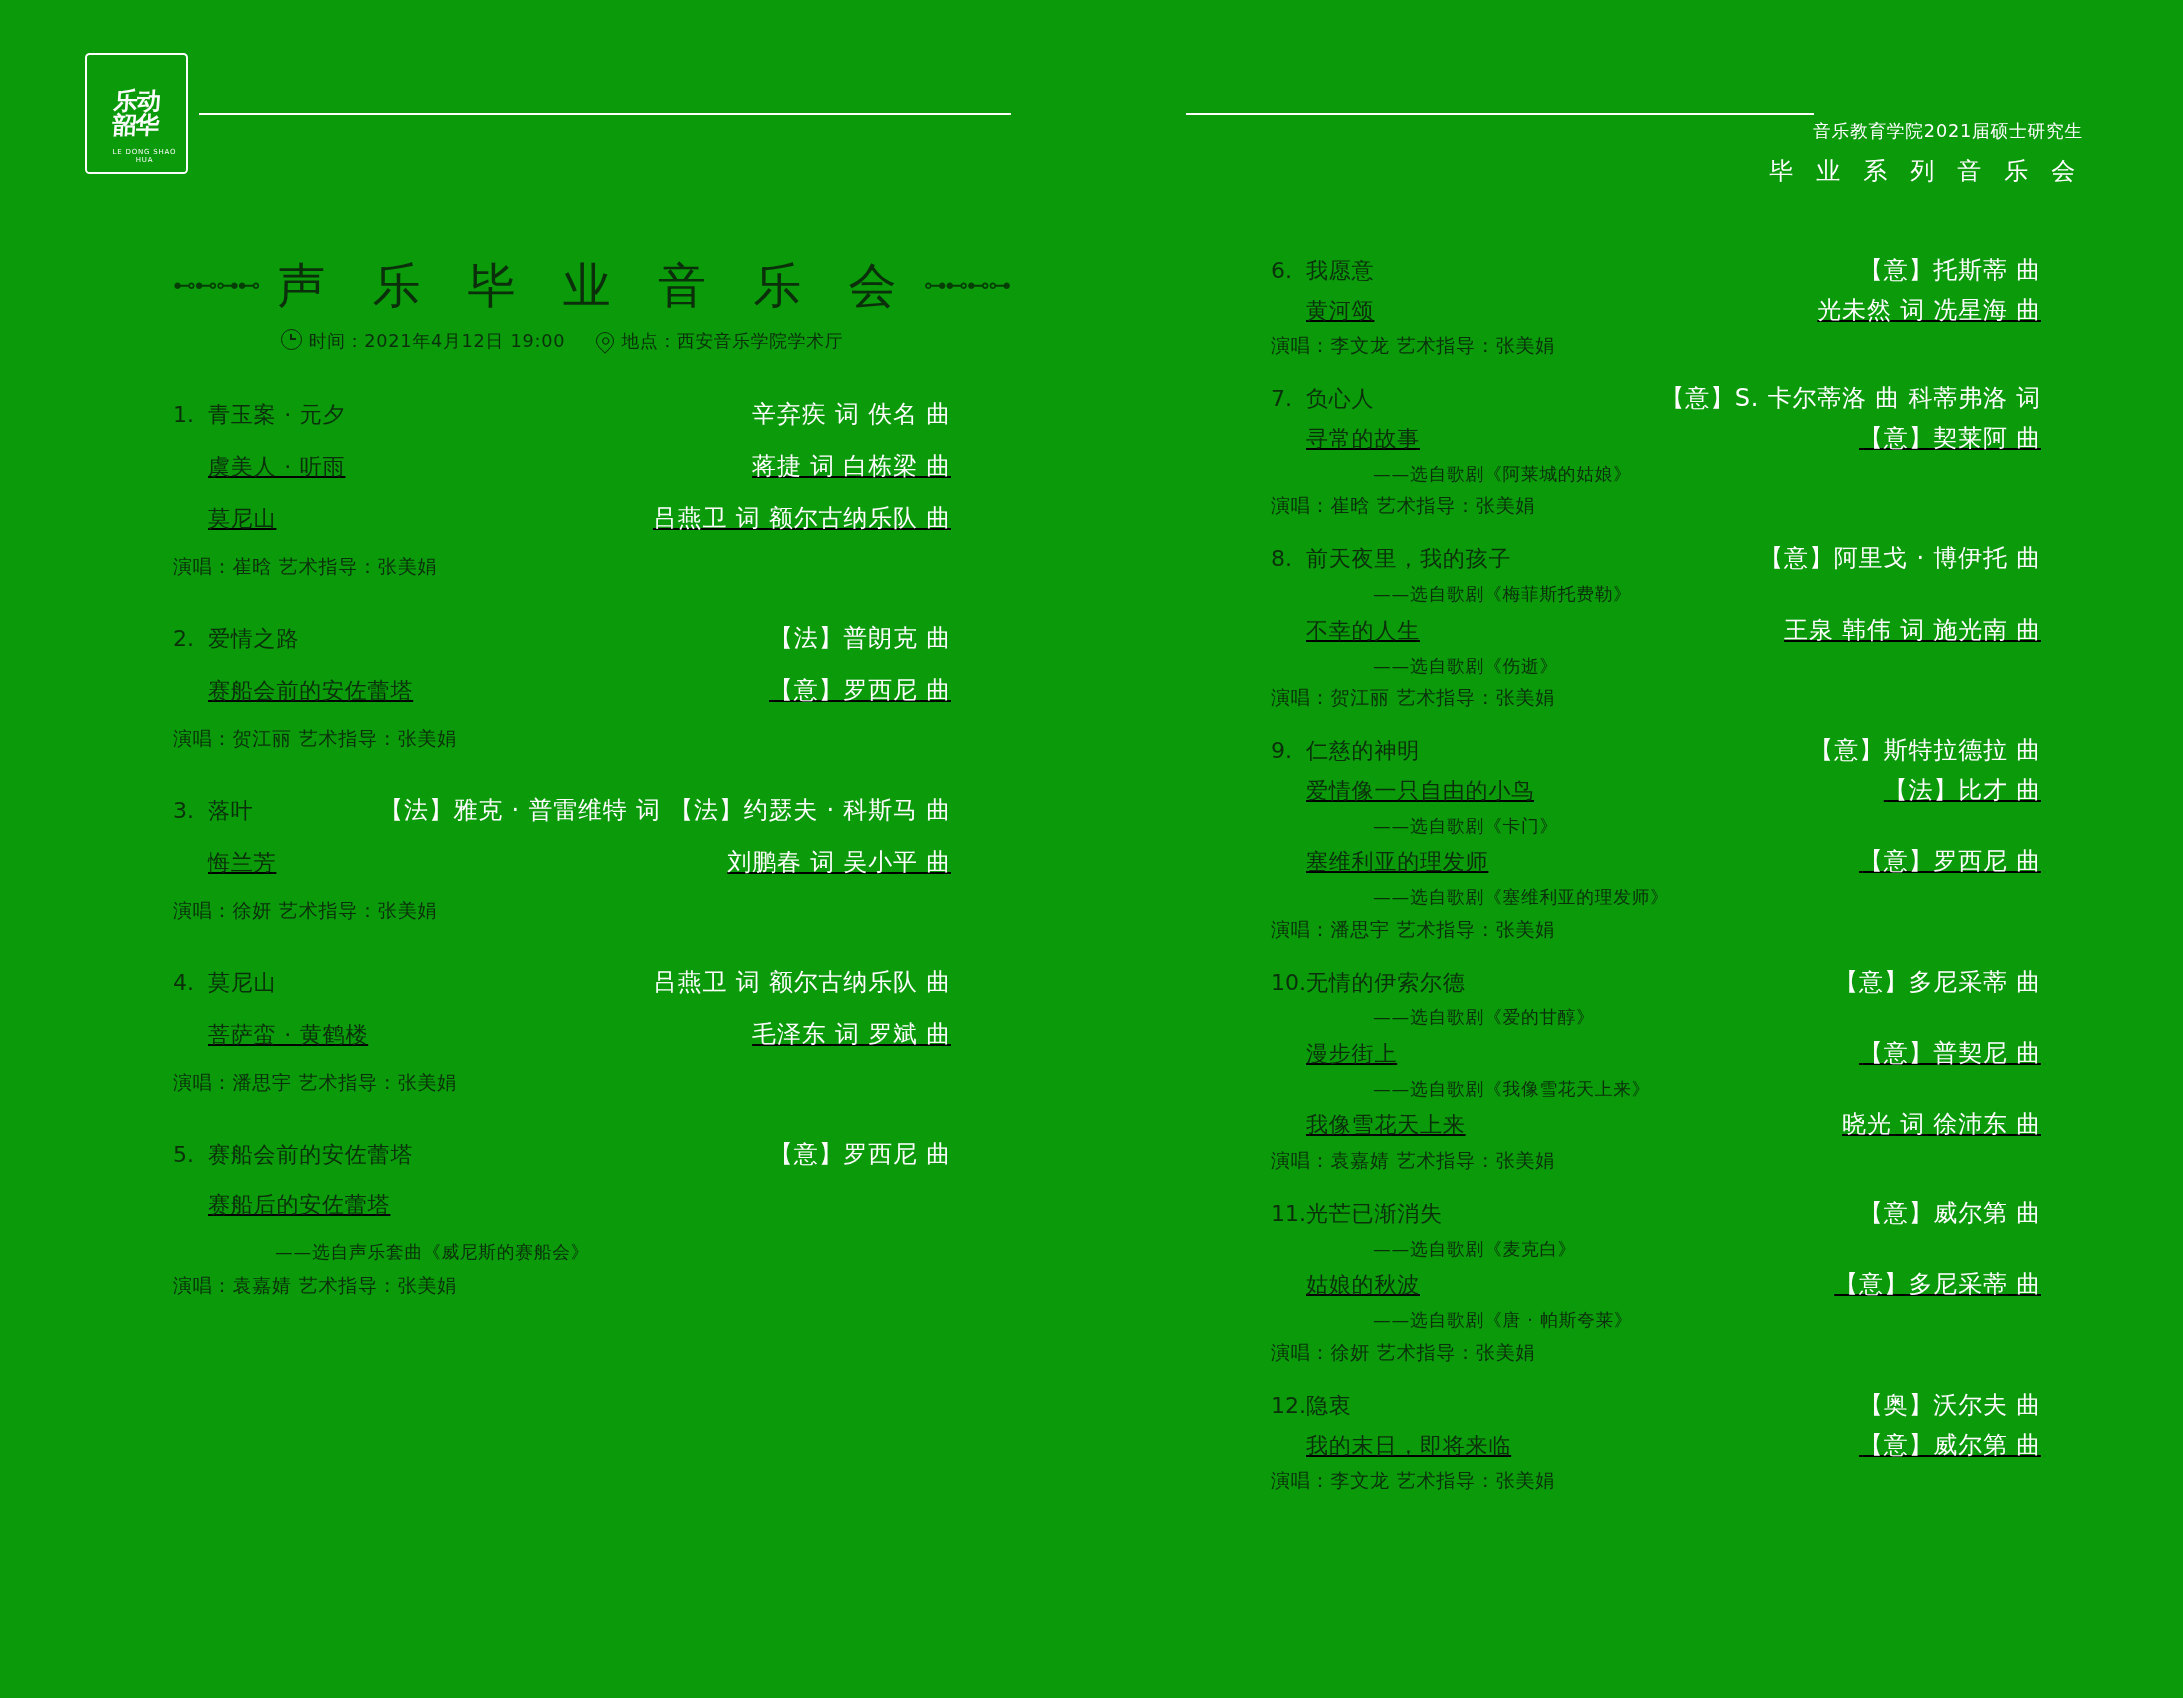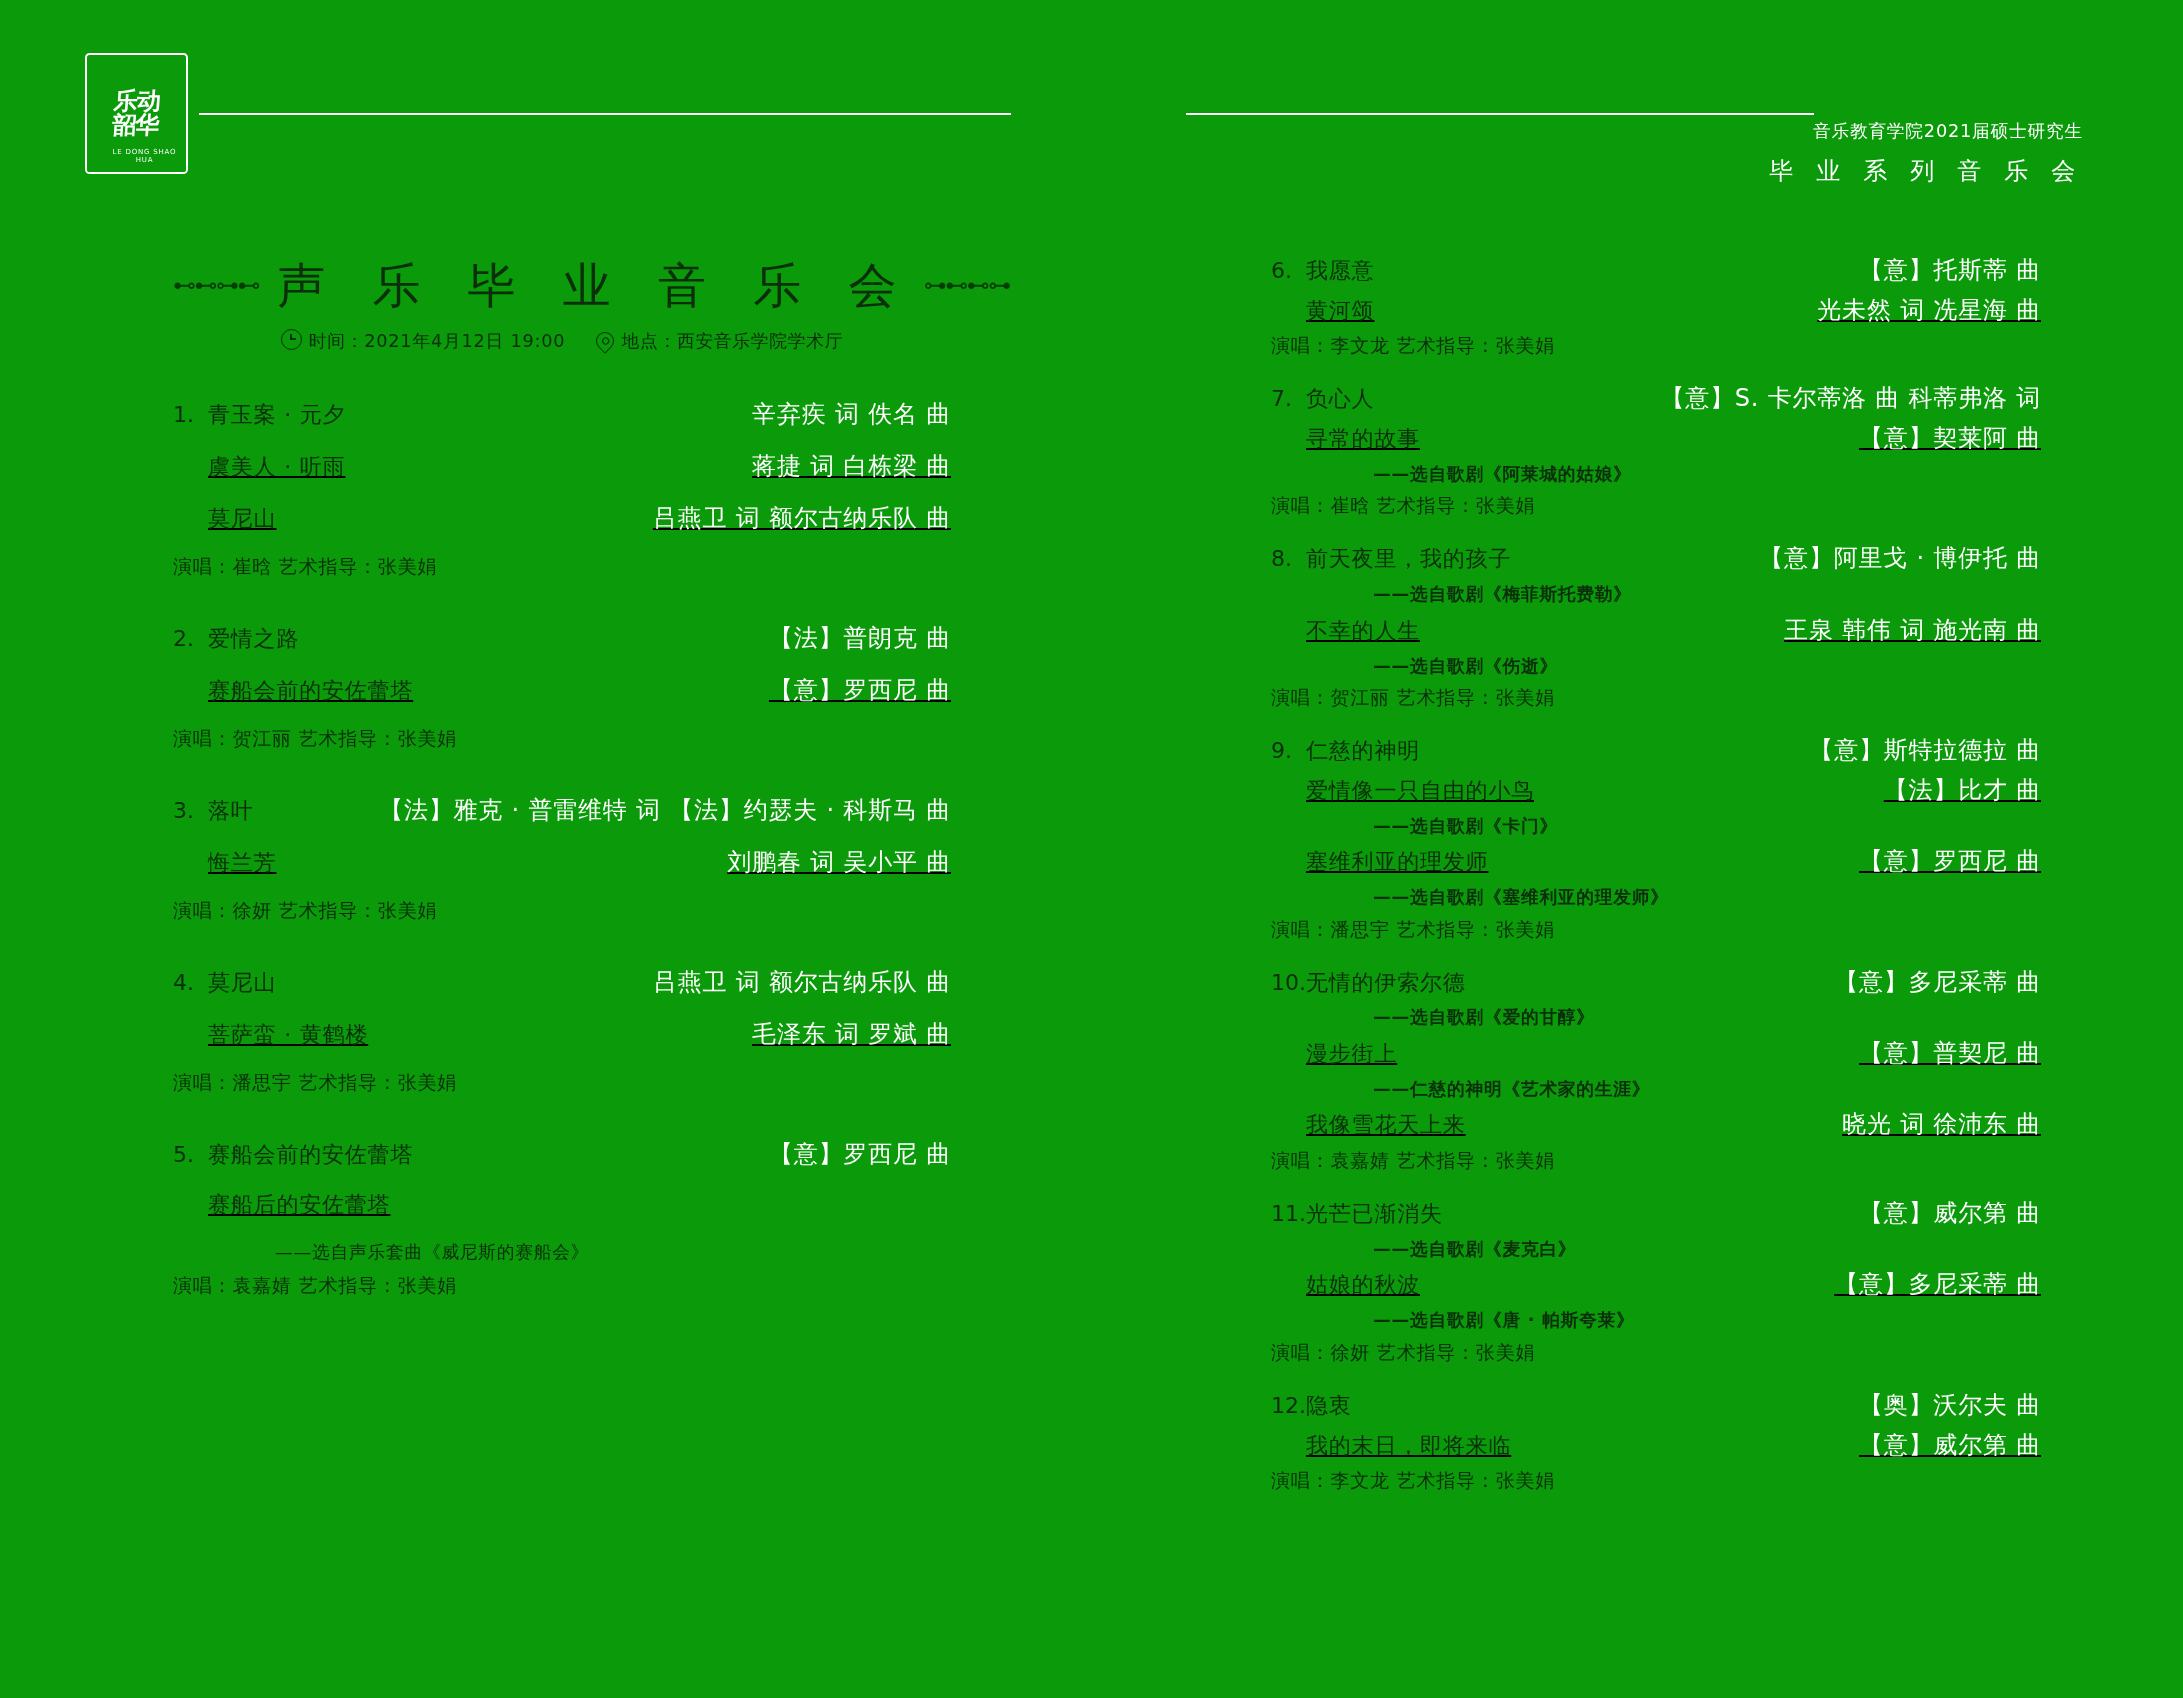--- a/index.html
+++ b/index.html
@@ -214,21 +214,21 @@
   }
 
   
   .col-left .item { margin-bottom: 42px; }
   .col-left .row { margin-bottom: 20px; }
   .col-left .performer { margin-top: 9.2px; padding-right: 7.7px; }
 
   
   .col-right .item { margin-bottom: 23px; }
   .col-right .row { margin-bottom: 7.7px; }
-  .col-right .sub { margin-bottom: 7.7px; font-weight: bold; }
+  .col-right .sub { margin-bottom: 7.7px; }
   .col-right .performer { margin-top: 4.6px; padding-right: 7.7px; }
 </style>
 </head>
 <body>
 
 <div class="page">
 
   <div class="header">
     <div class="logo-box">
       <div class="logo-text">乐动<br>韶华</div>
@@ -393,21 +393,21 @@
       <div class="row">
         <span class="num">10.</span>
         <span class="song">无情的伊索尔德</span>
         <span class="credit">【意】多尼采蒂 曲</span>
       </div>
       <div class="sub">——选自歌剧《爱的甘醇》</div>
       <div class="row indent-1">
         <span class="song">漫步街上</span>
         <span class="credit">【意】普契尼 曲</span>
       </div>
-      <div class="sub">——仁慈的神明《艺术家的生涯》</div>
+      <div class="sub">——选自歌剧《我像雪花天上来》</div>
       <div class="row indent-1">
         <span class="song">我像雪花天上来</span>
         <span class="credit">晓光 词   徐沛东 曲</span>
       </div>
       <div class="performer">演唱：袁嘉婧  艺术指导：张美娟</div>
     </div>
 
     <div class="item">
       <div class="row">
         <span class="num">11.</span>

